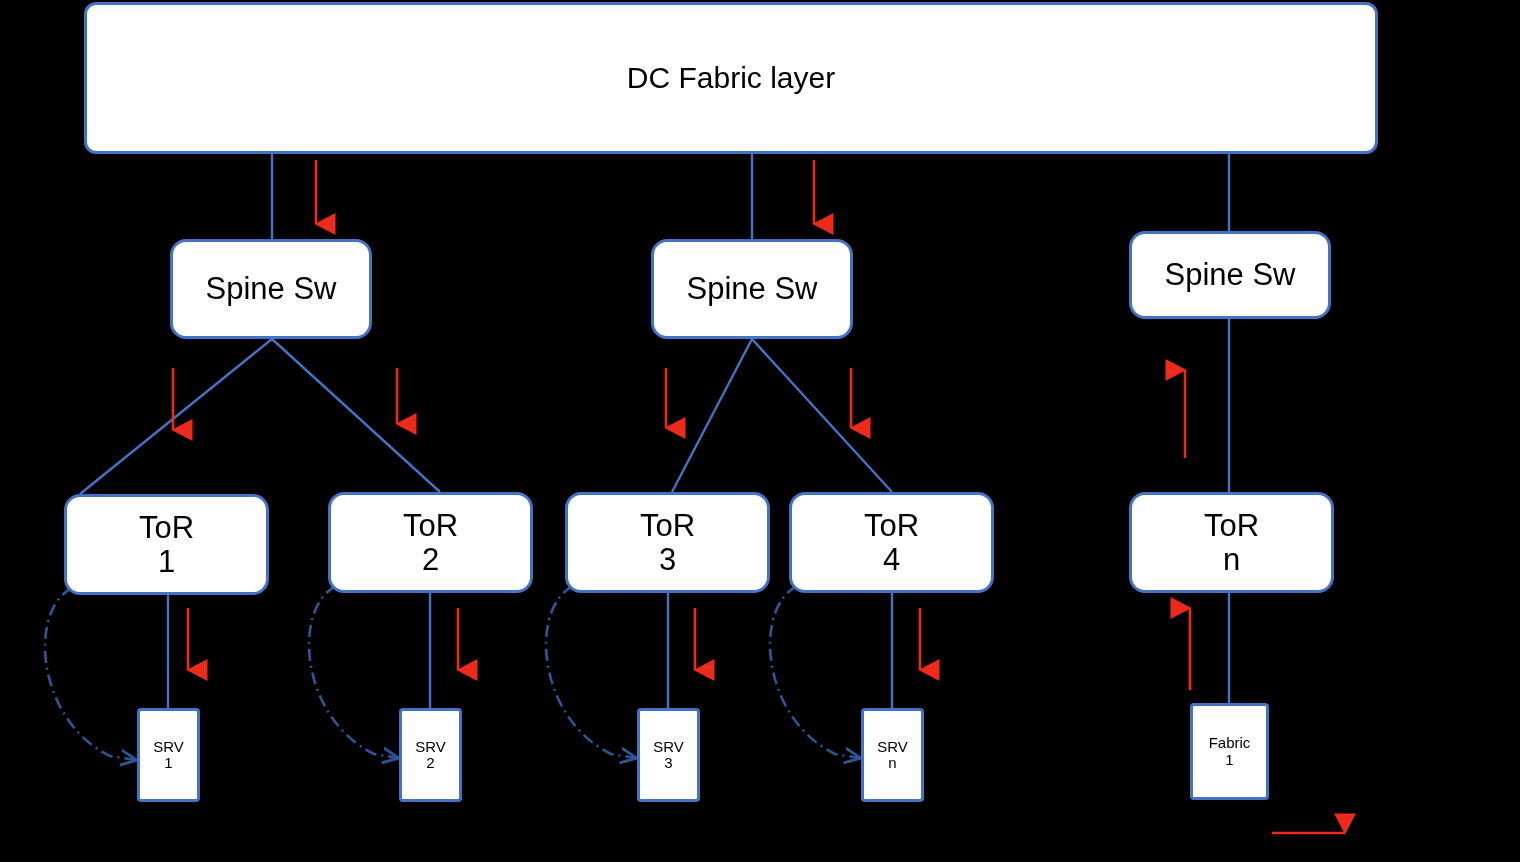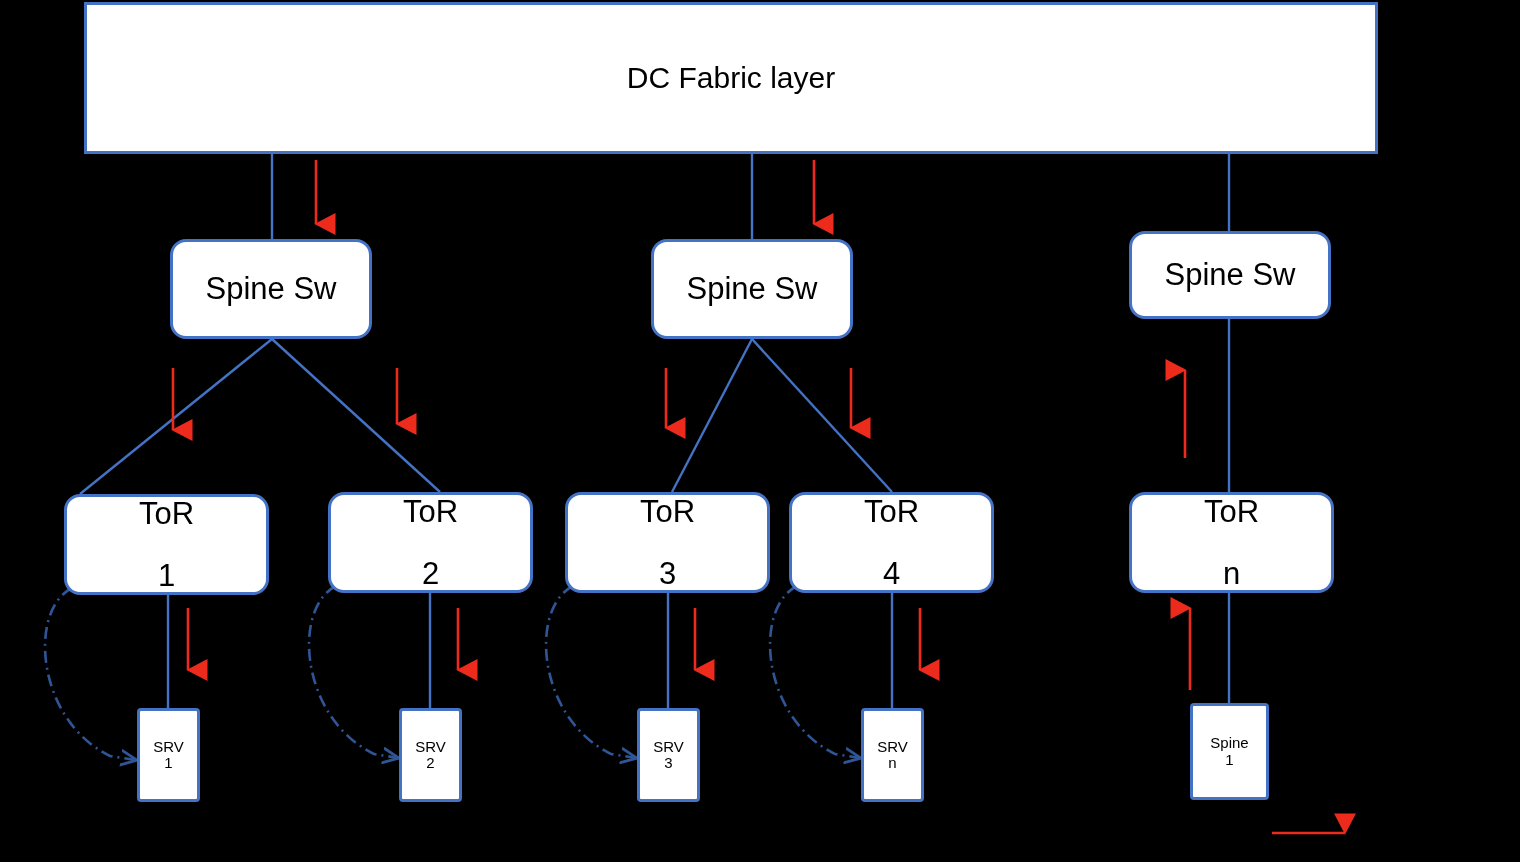--- a/index.html
+++ b/index.html
@@ -2,23 +2,23 @@
 <html><head>
 <meta charset="utf-8">
 <style>
   html,body{margin:0;padding:0;background:#000;}
   #stage{position:relative;width:1520px;height:862px;background:#000;overflow:hidden;
          font-family:"Liberation Sans",sans-serif;}
   svg#wires{position:absolute;left:0;top:0;width:1520px;height:862px;}
   .node{position:absolute;background:#fff;border:3px solid #4472C4;
         display:flex;flex-direction:column;align-items:center;justify-content:center;
         color:#000;text-align:center;line-height:1.08;box-sizing:border-box;}
-  .fabric{border-radius:0;font-size:30px;}
+  .fabric{border-radius:12px;font-size:30px;}
   .spine{border-radius:16px;font-size:31px;}
-  .tor{border-radius:16px;font-size:31px;justify-content:space-between;}
+  .tor{border-radius:16px;font-size:31px;}
   .srv{border-radius:4px;font-size:15px;border-width:3px;}
   .ln2{display:block;}
 </style>
 </head>
 <body>
 
 <div id="stage">
 
   <svg id="wires" viewBox="0 0 1520 862" xmlns="http://www.w3.org/2000/svg">
     <defs>
@@ -118,18 +118,18 @@
       </div>
       <div class="node srv" style="left: 637px; top: 708px; width: 63px; height: 94px;">
         <span class="ln2">SRV</span>
         <span class="ln2">3</span>
       </div>
       <div class="node srv" style="left: 861px; top: 708px; width: 63px; height: 94px;">
         <span class="ln2">SRV</span>
         <span class="ln2">n</span>
       </div>
       <div class="node srv" style="left: 1190px; top: 703px; width: 79px; height: 97px;">
-        <span class="ln2">Spine</span>
+        <span class="ln2">Fabric</span>
         <span class="ln2">1</span>
       </div>
     </div>
 
 </div>
 
 </body></html>

